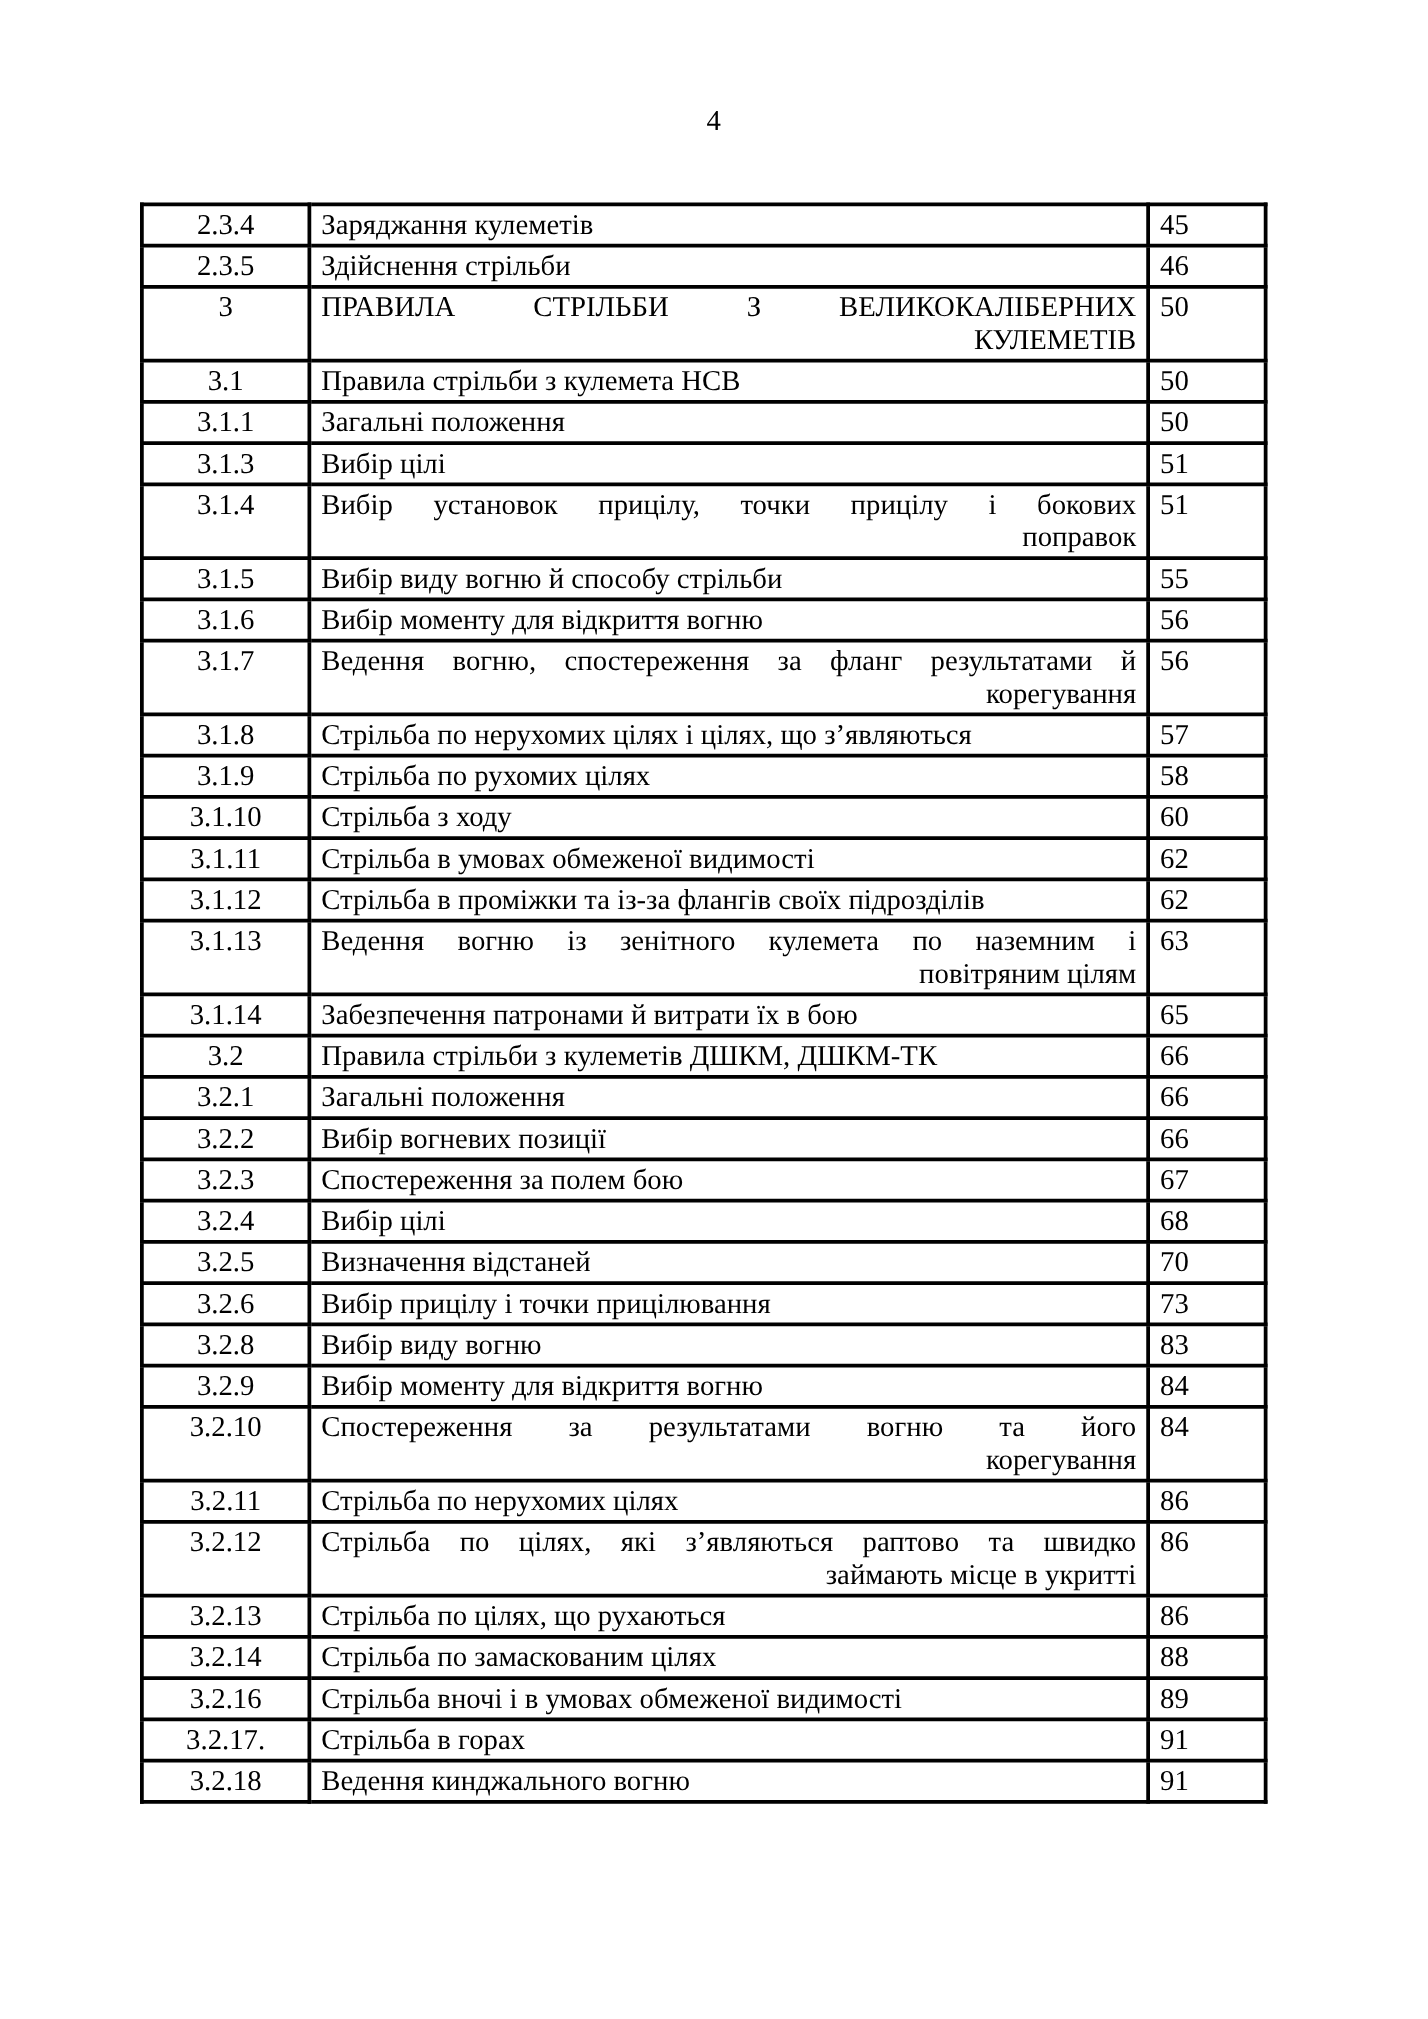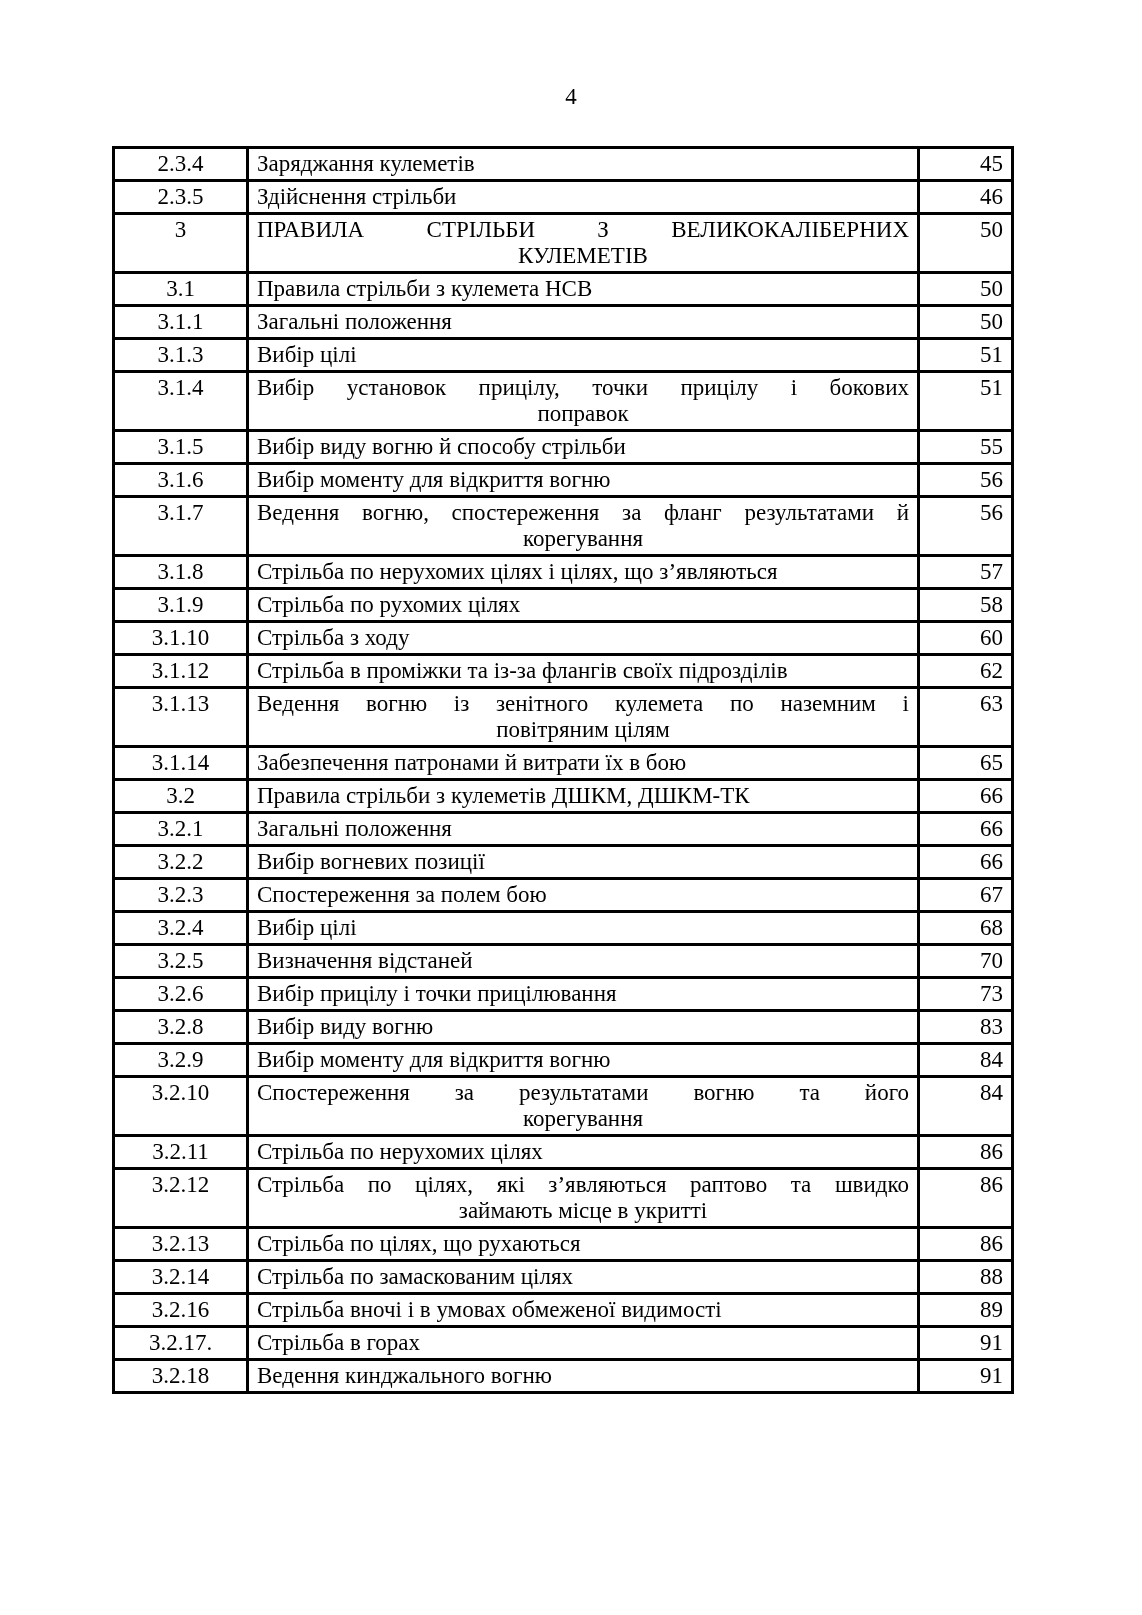--- a/index.html
+++ b/index.html
@@ -17,21 +17,21 @@
     top: 84px;
     left: 0;
     width: 1142px;
     text-align: center;
     font-size: 23px;
     line-height: 26px;
   }
   table.toc {
     position: absolute;
     left: 112px;
-    top: 146px;
+    top: 162px;
     width: 899px;
     border-collapse: collapse;
     table-layout: fixed;
   }
   table.toc td {
     border: 3px solid #000000;
     font-size: 23px;
     line-height: 26px;
     padding: 2px 8px;
     vertical-align: top;
@@ -40,25 +40,25 @@
   td.c-num {
     text-align: center;
     vertical-align: middle;
     padding: 2px 2px;
   }
   td.c-title {
     text-align: left;
     padding: 2px 10px 2px 11px;
   }
   td.c-page {
-    text-align: right;
+    text-align: left;
   }
   .sline { white-space: nowrap; }
   .jline { text-align: justify; text-align-last: justify; }
-  .lline { text-align: center; }
+  .lline { text-align: right; }
 </style>
 </head>
 <body>
 
 <div class="page-num">4</div>
 
 <table class="toc">
   <colgroup>
     <col style="width:134px">
     <col style="width:671px">
@@ -153,20 +153,27 @@
         <td class="c-page">58</td>
       </tr>
       <tr>
         <td class="c-num">3.1.10</td>
         <td class="c-title">
           <div class="sline">Стрільба з ходу</div>
         </td>
         <td class="c-page">60</td>
       </tr>
       <tr>
+        <td class="c-num">3.1.11</td>
+        <td class="c-title">
+          <div class="sline">Стрільба в умовах обмеженої видимості</div>
+        </td>
+        <td class="c-page">62</td>
+      </tr>
+      <tr>
         <td class="c-num">3.1.12</td>
         <td class="c-title">
           <div class="sline">Стрільба в проміжки та із-за флангів своїх підрозділів</div>
         </td>
         <td class="c-page">62</td>
       </tr>
       <tr>
         <td class="c-num">3.1.13</td>
         <td class="c-title">
           <div class="jline">Ведення вогню із зенітного кулемета по наземним і</div>

